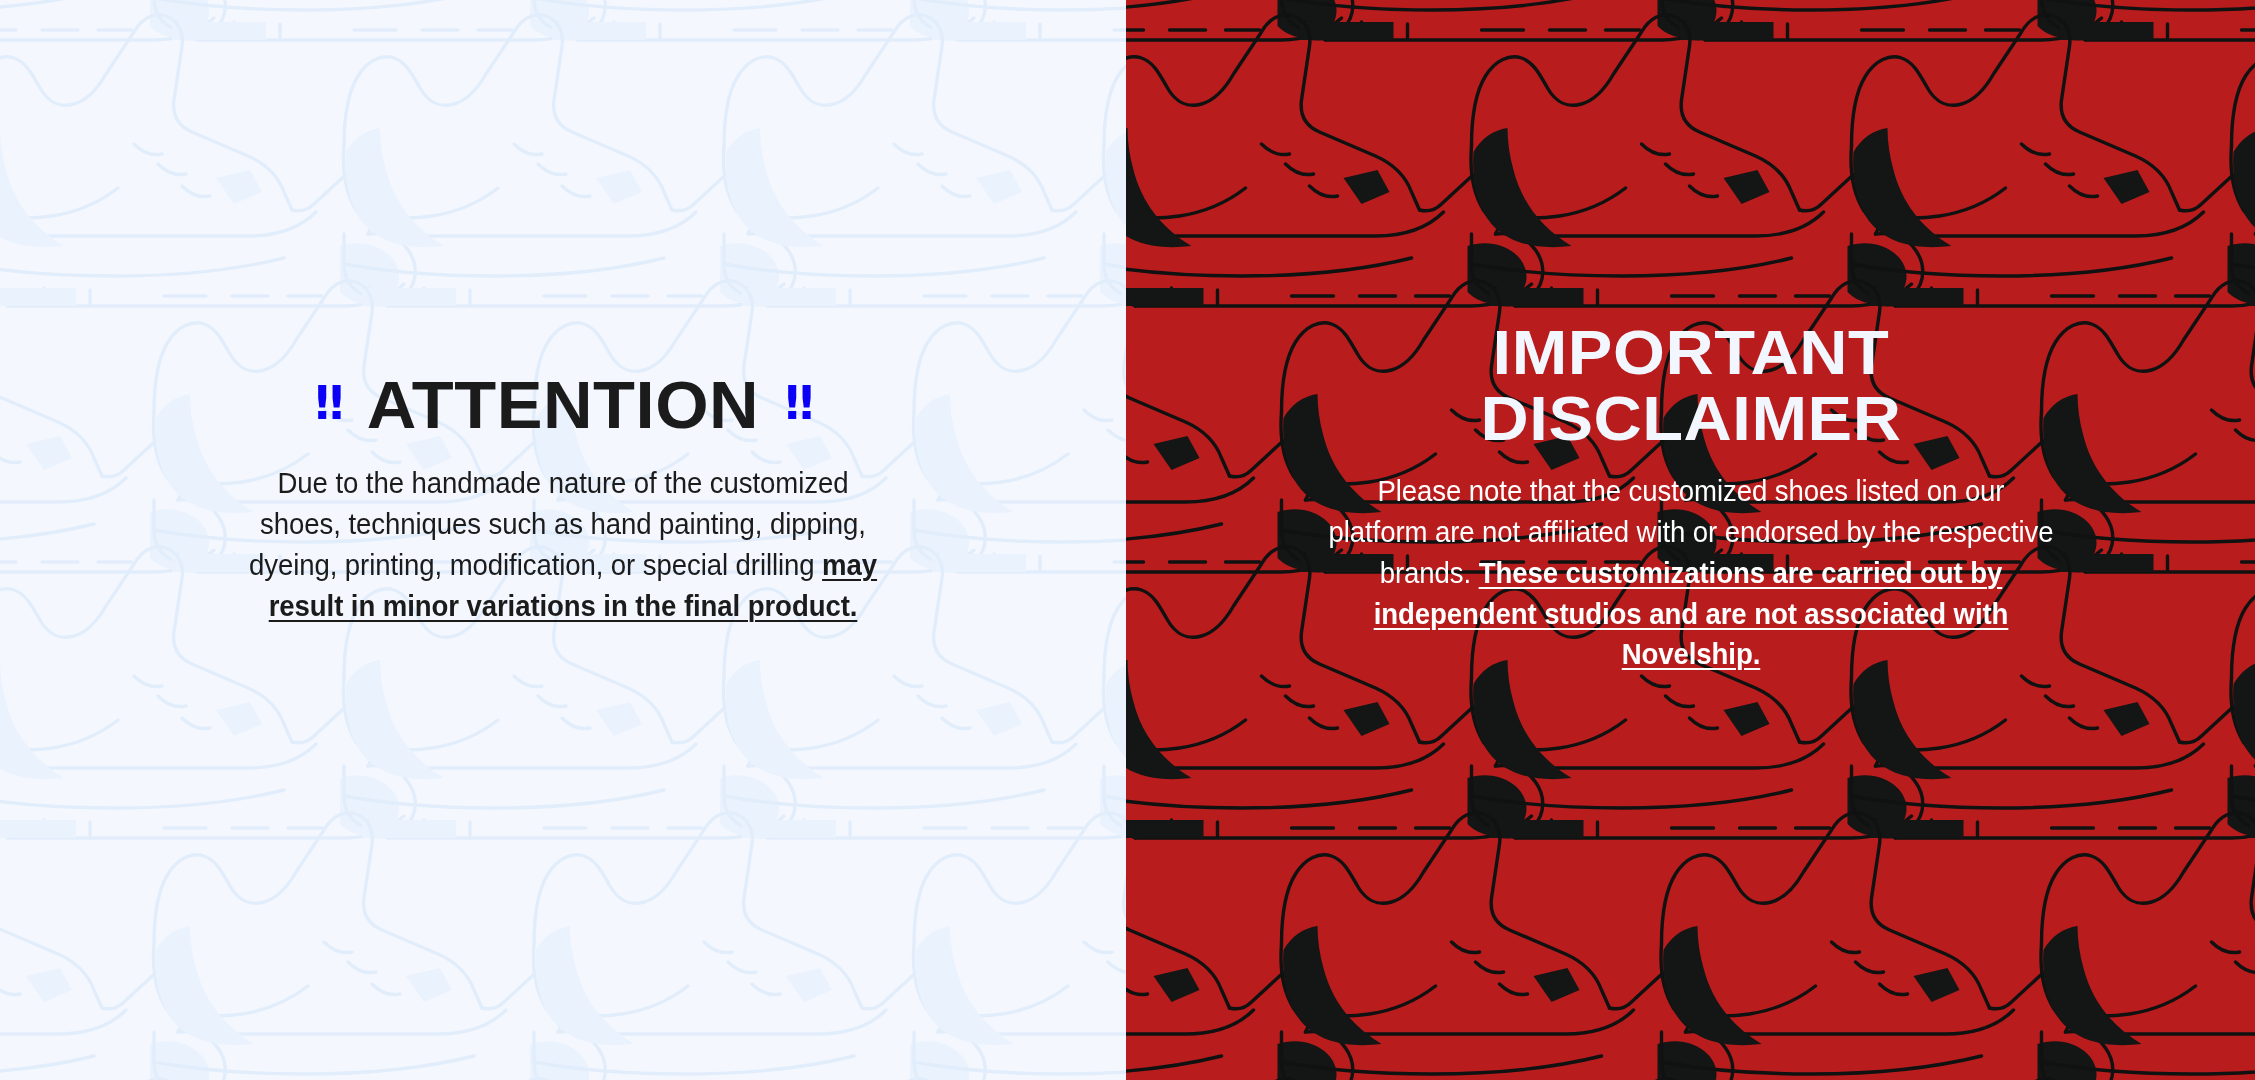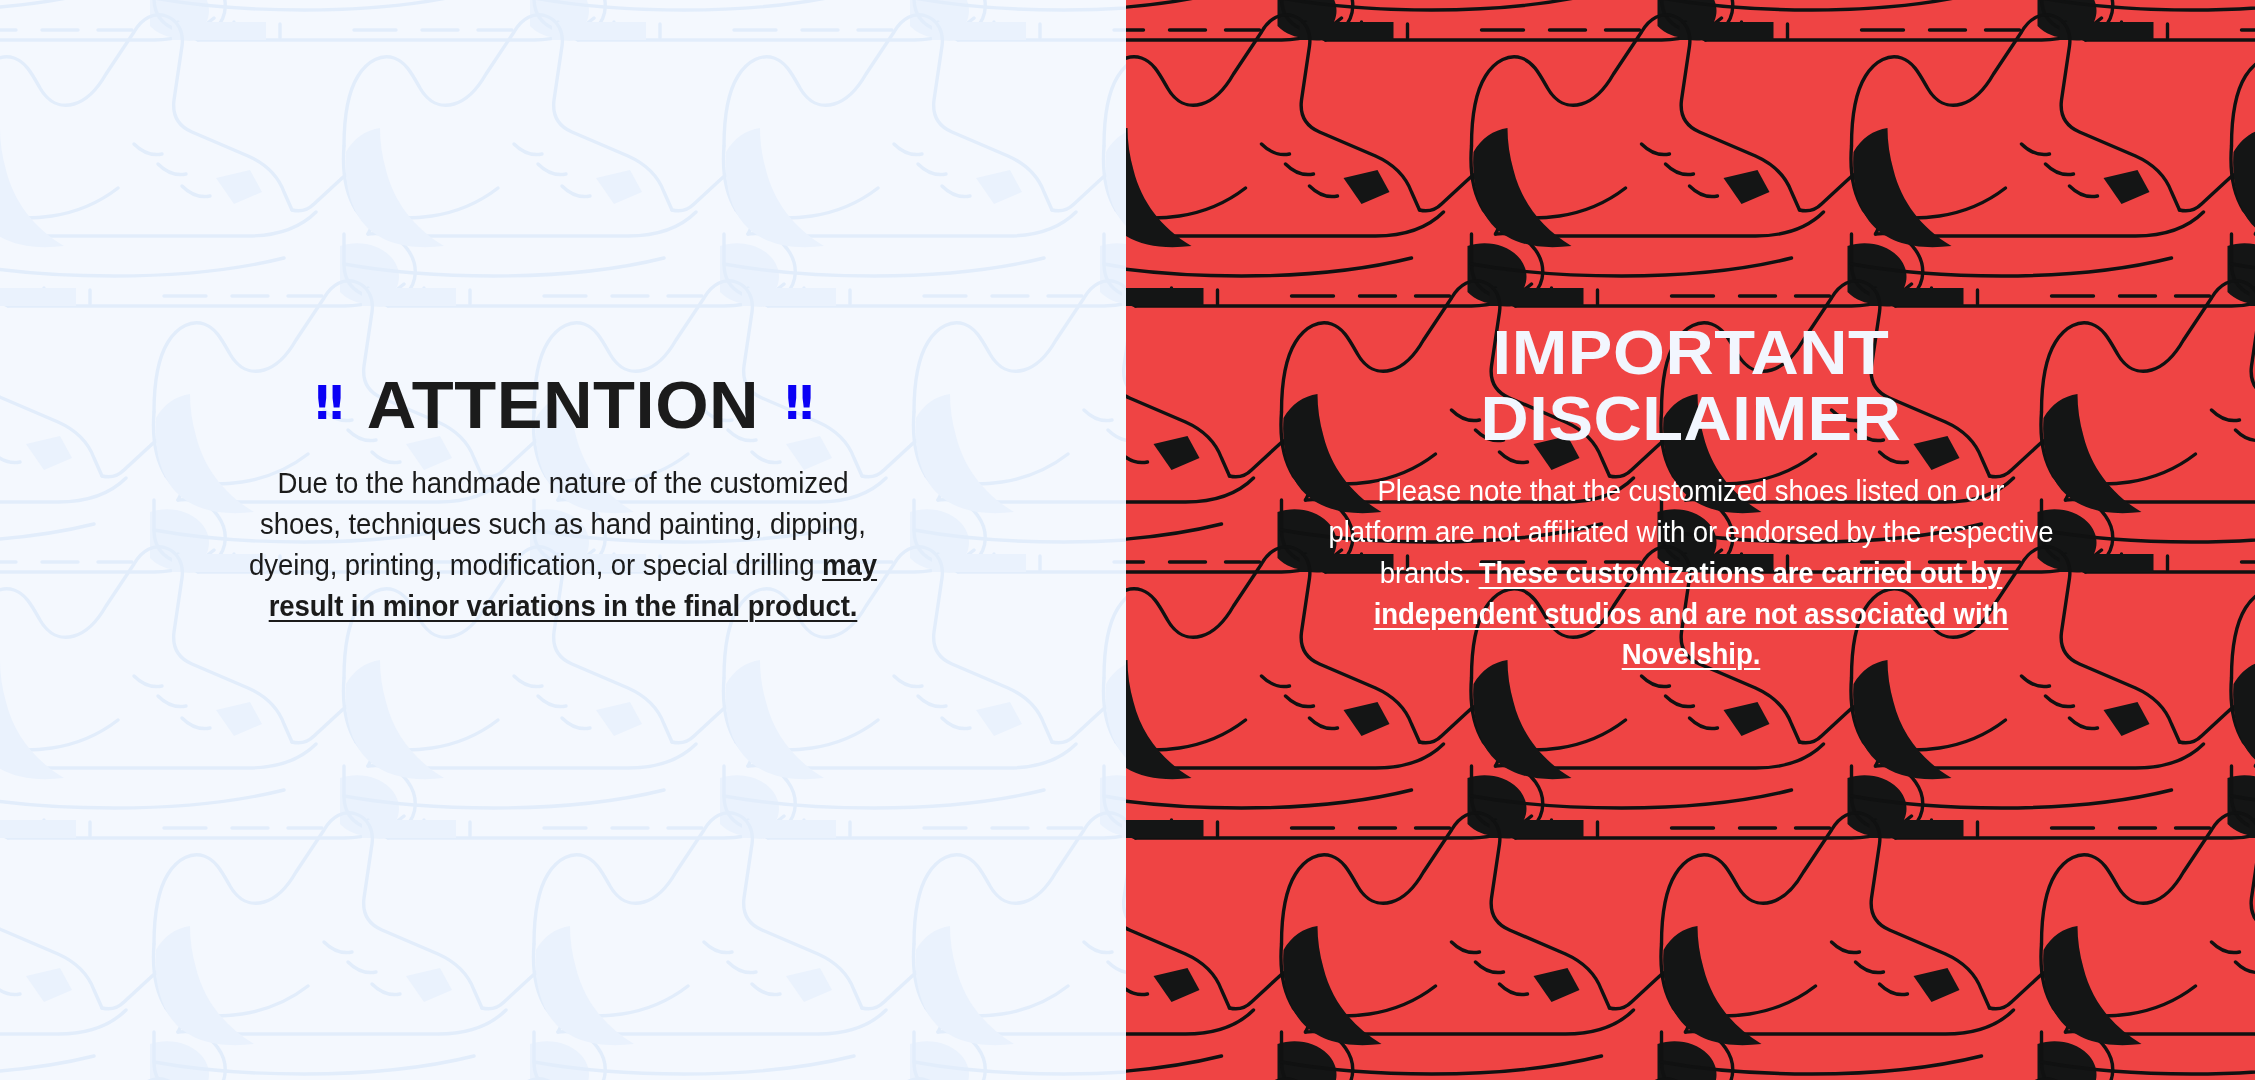--- a/index.html
+++ b/index.html
@@ -21,21 +21,21 @@
   .panel {
     position: relative;
     height: 100%;
     overflow: hidden;
     display: flex;
     align-items: flex-start;
     justify-content: center;
   }
 
   #panel-left  { width: 1126px; background: #f4f8fe; }
-  #panel-right { width: 1129px; background: #ef4444; }
+  #panel-right { width: 1129px; background: #b91c1c; }
 
   
   .pattern {
     position: absolute;
     inset: -60px -40px -40px -40px;
     pointer-events: none;
     z-index: 0;
   }
   .pattern svg { display: block; width: 100%; height: 100%; }
 

